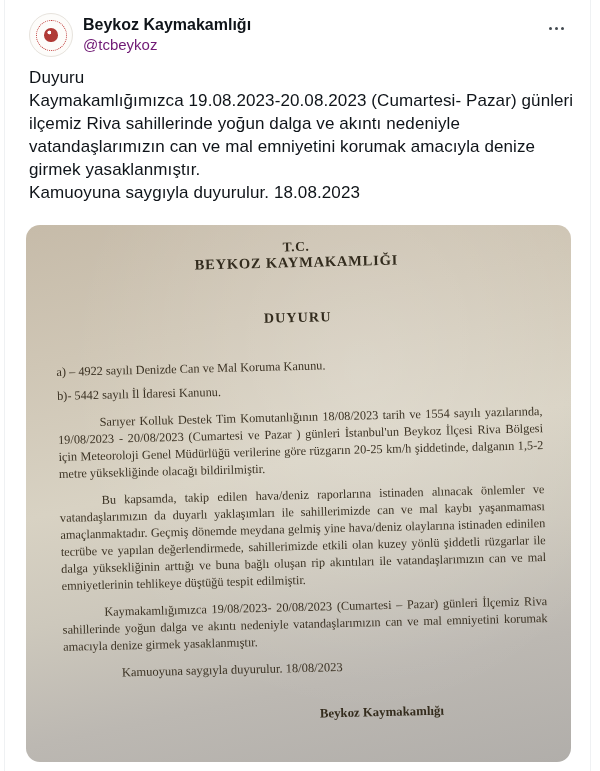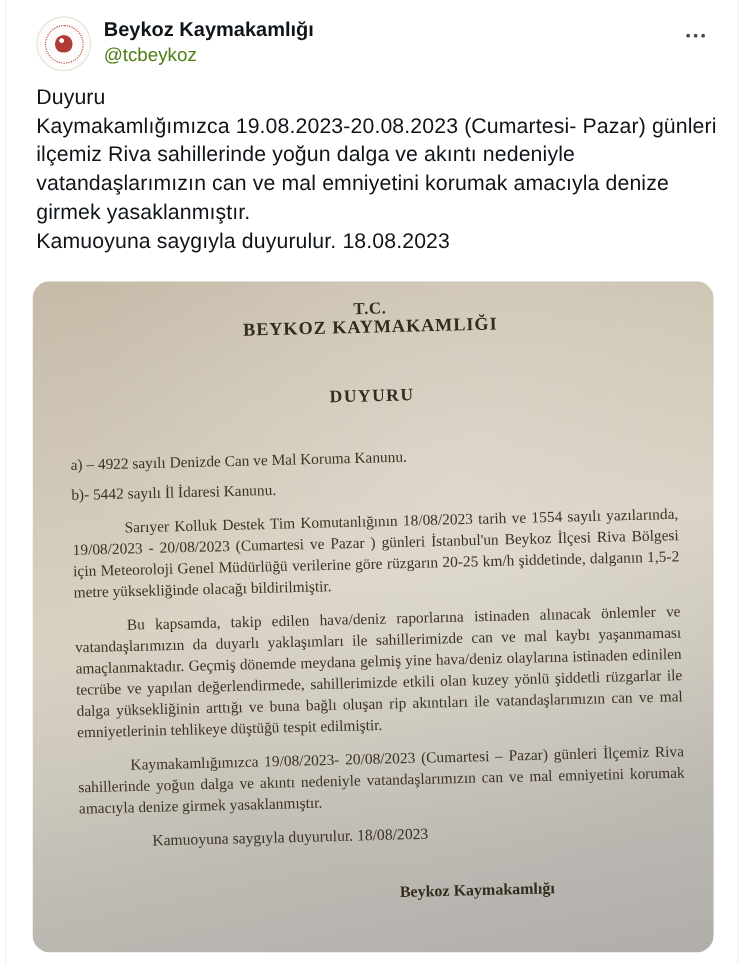--- a/index.html
+++ b/index.html
@@ -26,21 +26,21 @@
     width: 31px; height: 31px; border-radius: 50%;
     border: 1.6px dotted #c2413f;
     display: flex; align-items: center; justify-content: center;
   }
   .avatar-core {
     width: 14px; height: 14px; border-radius: 50% 50% 46% 46%;
     background: radial-gradient(circle at 38% 32%, #ffffff 0 1.6px, #b03a36 2.2px);
   }
   .id-block { margin-left: 10px; padding-top: 1px; }
   .author { font-size: 16px; font-weight: bold; color: #0f1419; line-height: 21px; cursor: pointer; }
-  .handle { font-size: 15px; color: #4d7c0f; line-height: 20px; cursor: pointer; }
+  .handle { font-size: 15px; color: #701a75; line-height: 20px; cursor: pointer; }
 
   .more-btn {
     position: absolute; right: 4px; top: 8px;
     display: flex; gap: 3px; padding: 6px; cursor: pointer; align-items: center;
   }
   .more-btn i { width: 3px; height: 3px; border-radius: 50%; background: #42494f; display: block; }
 
   
   .tweet-text {
     margin-top: 9px;

